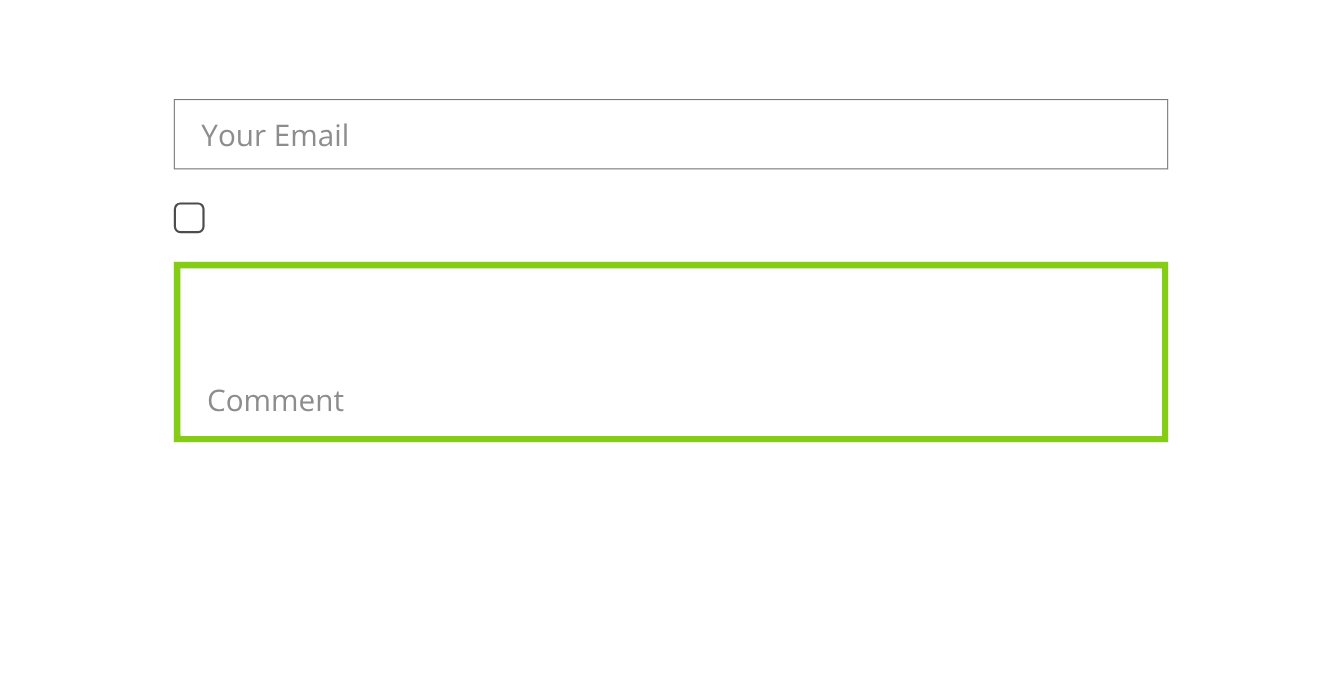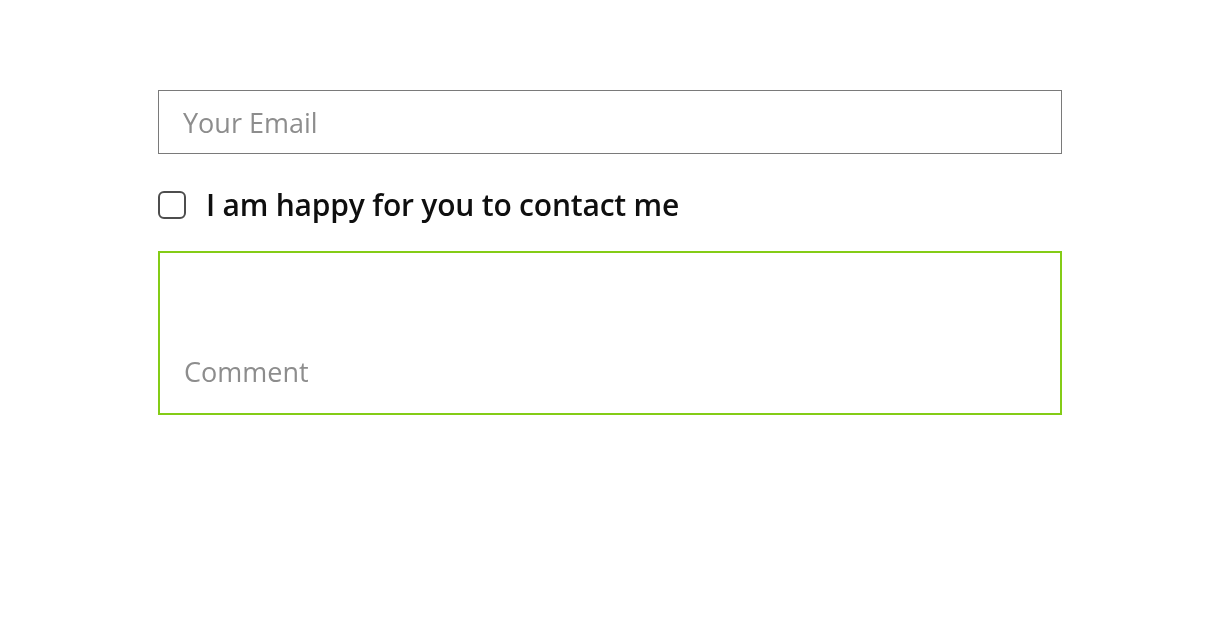--- a/index.html
+++ b/index.html
@@ -54,21 +54,21 @@
       color: #0f0f0f;
       margin-left: 20px;
       letter-spacing: -0.2px;
     }
     .website-input {
       margin-bottom: 26px;
     }
     .textarea-input {
       width: 100%;
       height: 164px;
-      border: 2px solid #84cc16;
+      border: 6px solid #84cc16;
       font-size: 27px;
       padding: 100px 24px 18px 24px;
       color: #111;
       background: #fff;
       outline: none;
       resize: none;
       font-family: inherit;
       display: block;
     }
     .textarea-input::placeholder {
@@ -78,19 +78,18 @@
   </style>
 </head>
 <body>
 
 <div class="form-container">
 
   <input type="text" class="text-input" placeholder="Your Email" style="">
 
   <div class="checkbox-row">
     <input type="checkbox" class="checkbox-box" style="">
-    <span class="checkbox-label">I am happy for you to contact me</span>
   </div>
 
 
   <textarea class="textarea-input" placeholder="Comment" style=""></textarea>
 
 </div>
 
 </body></html>

